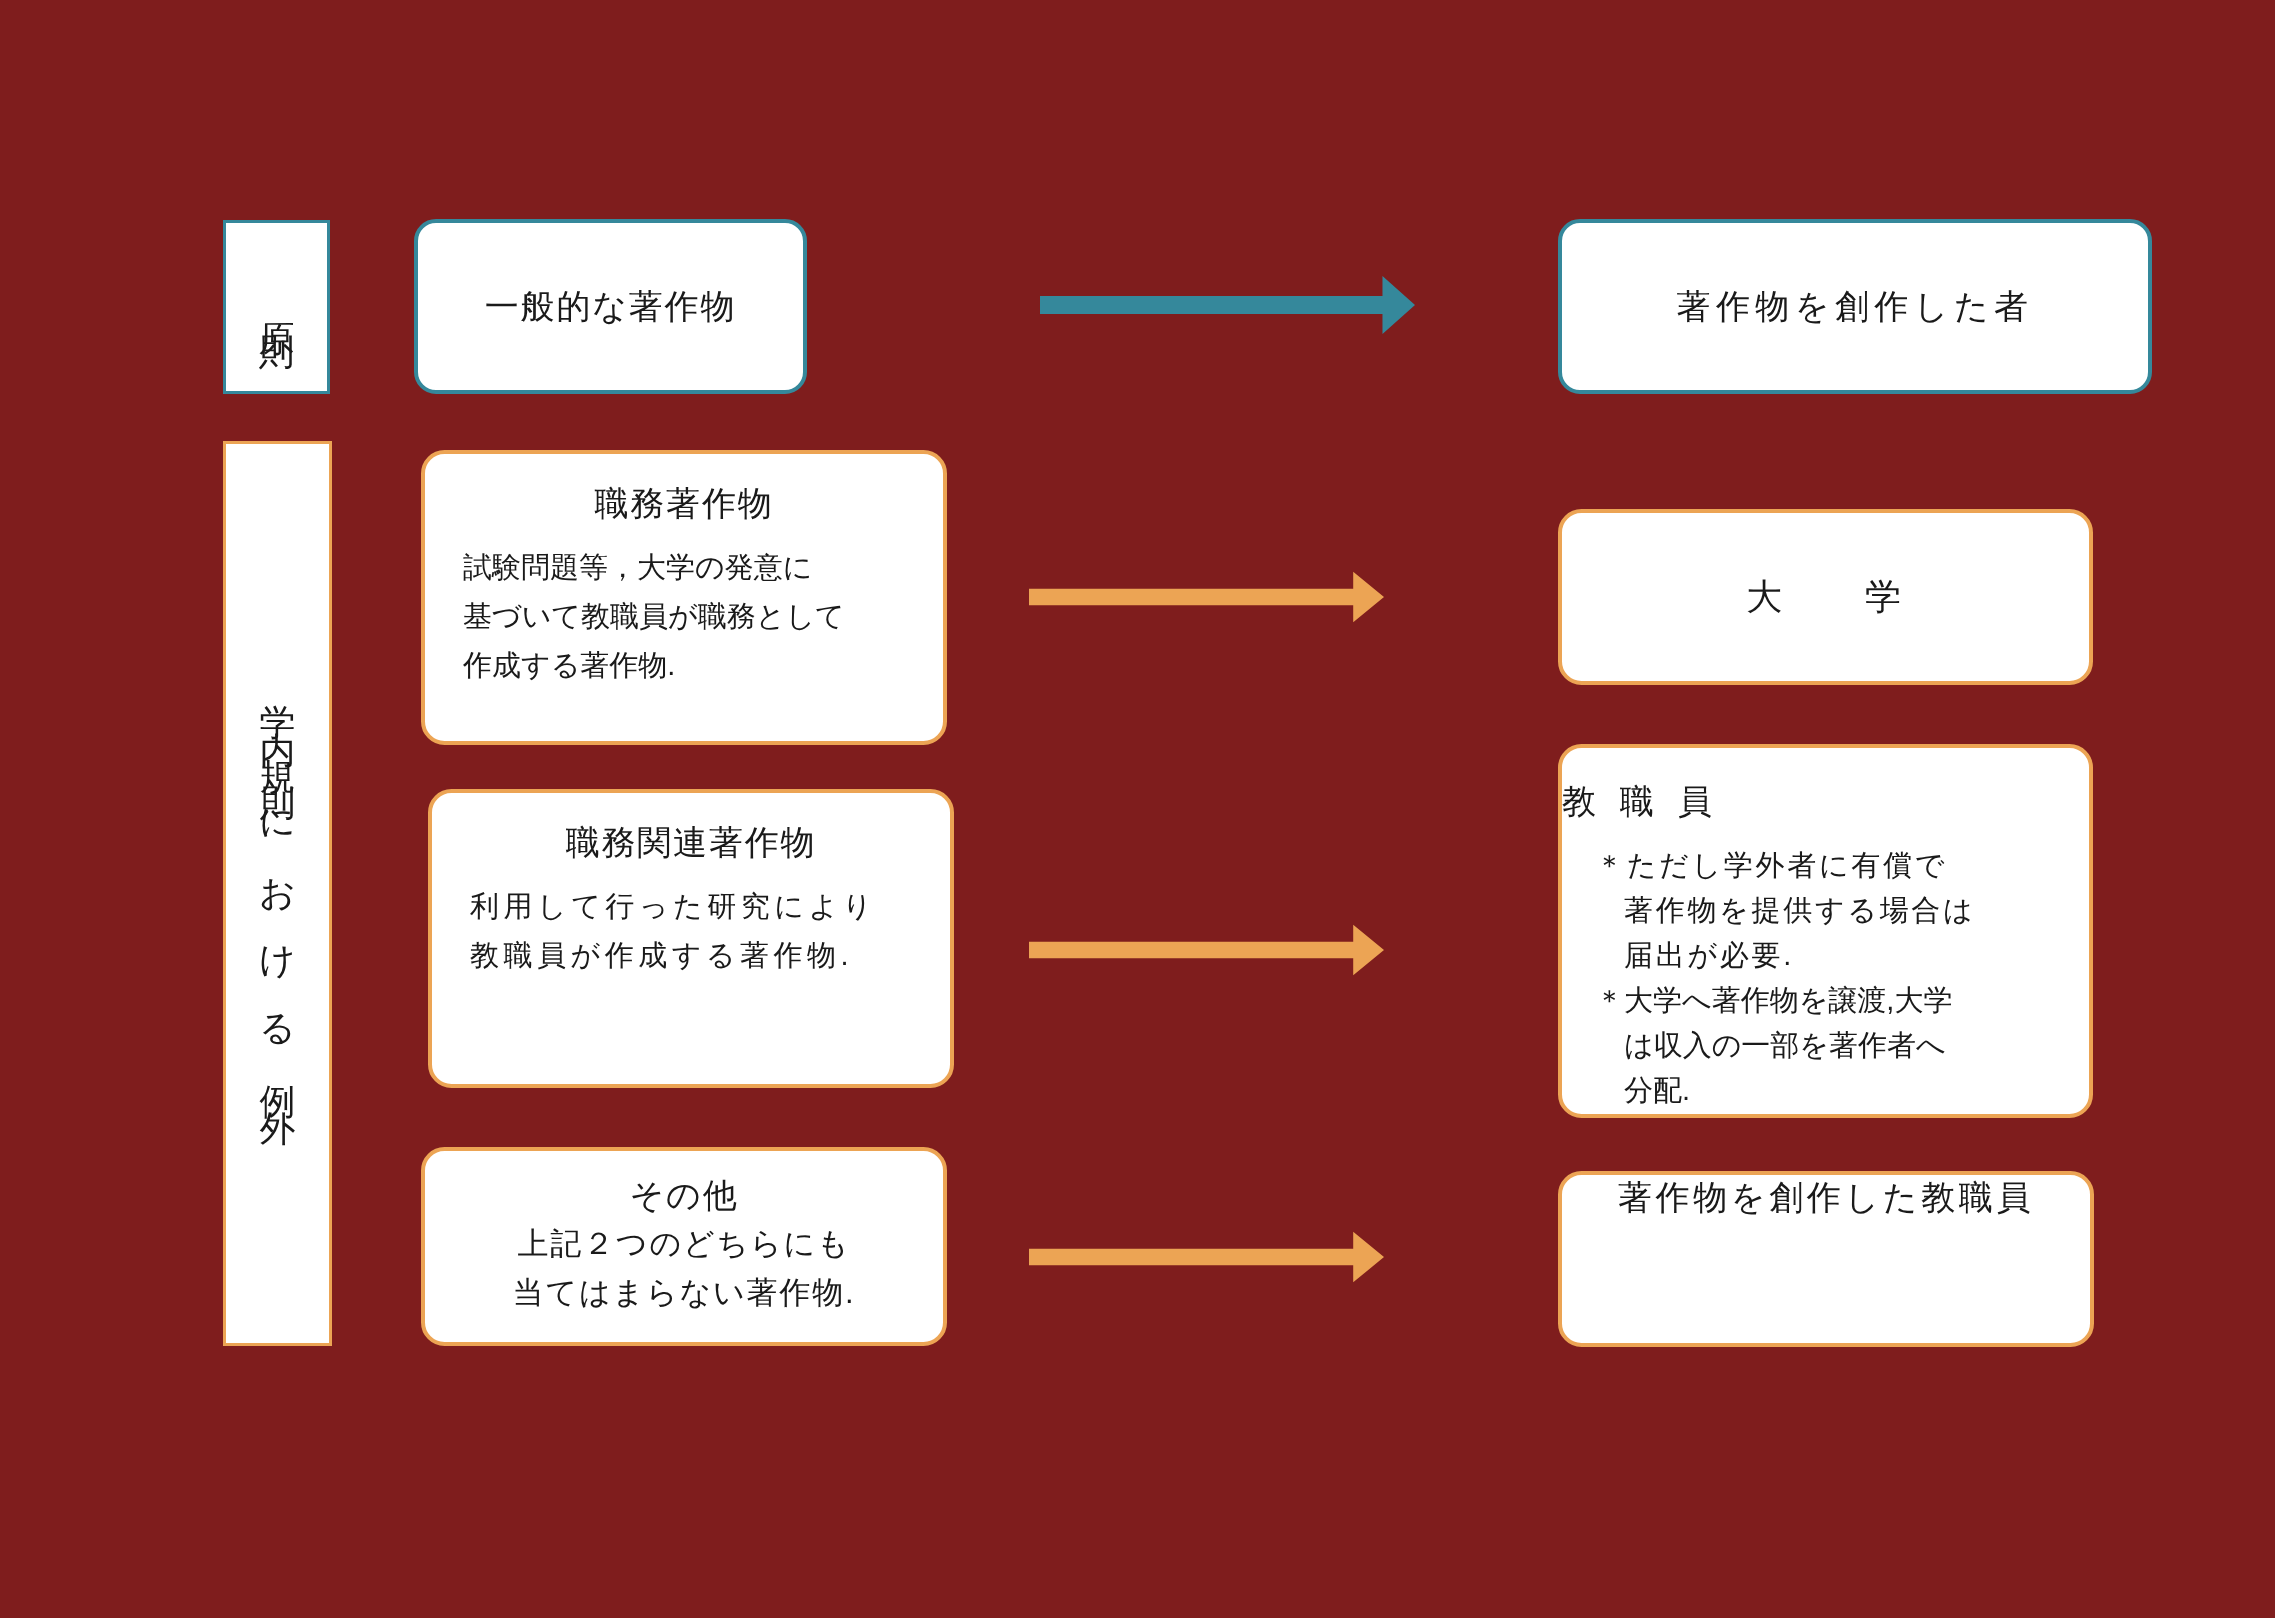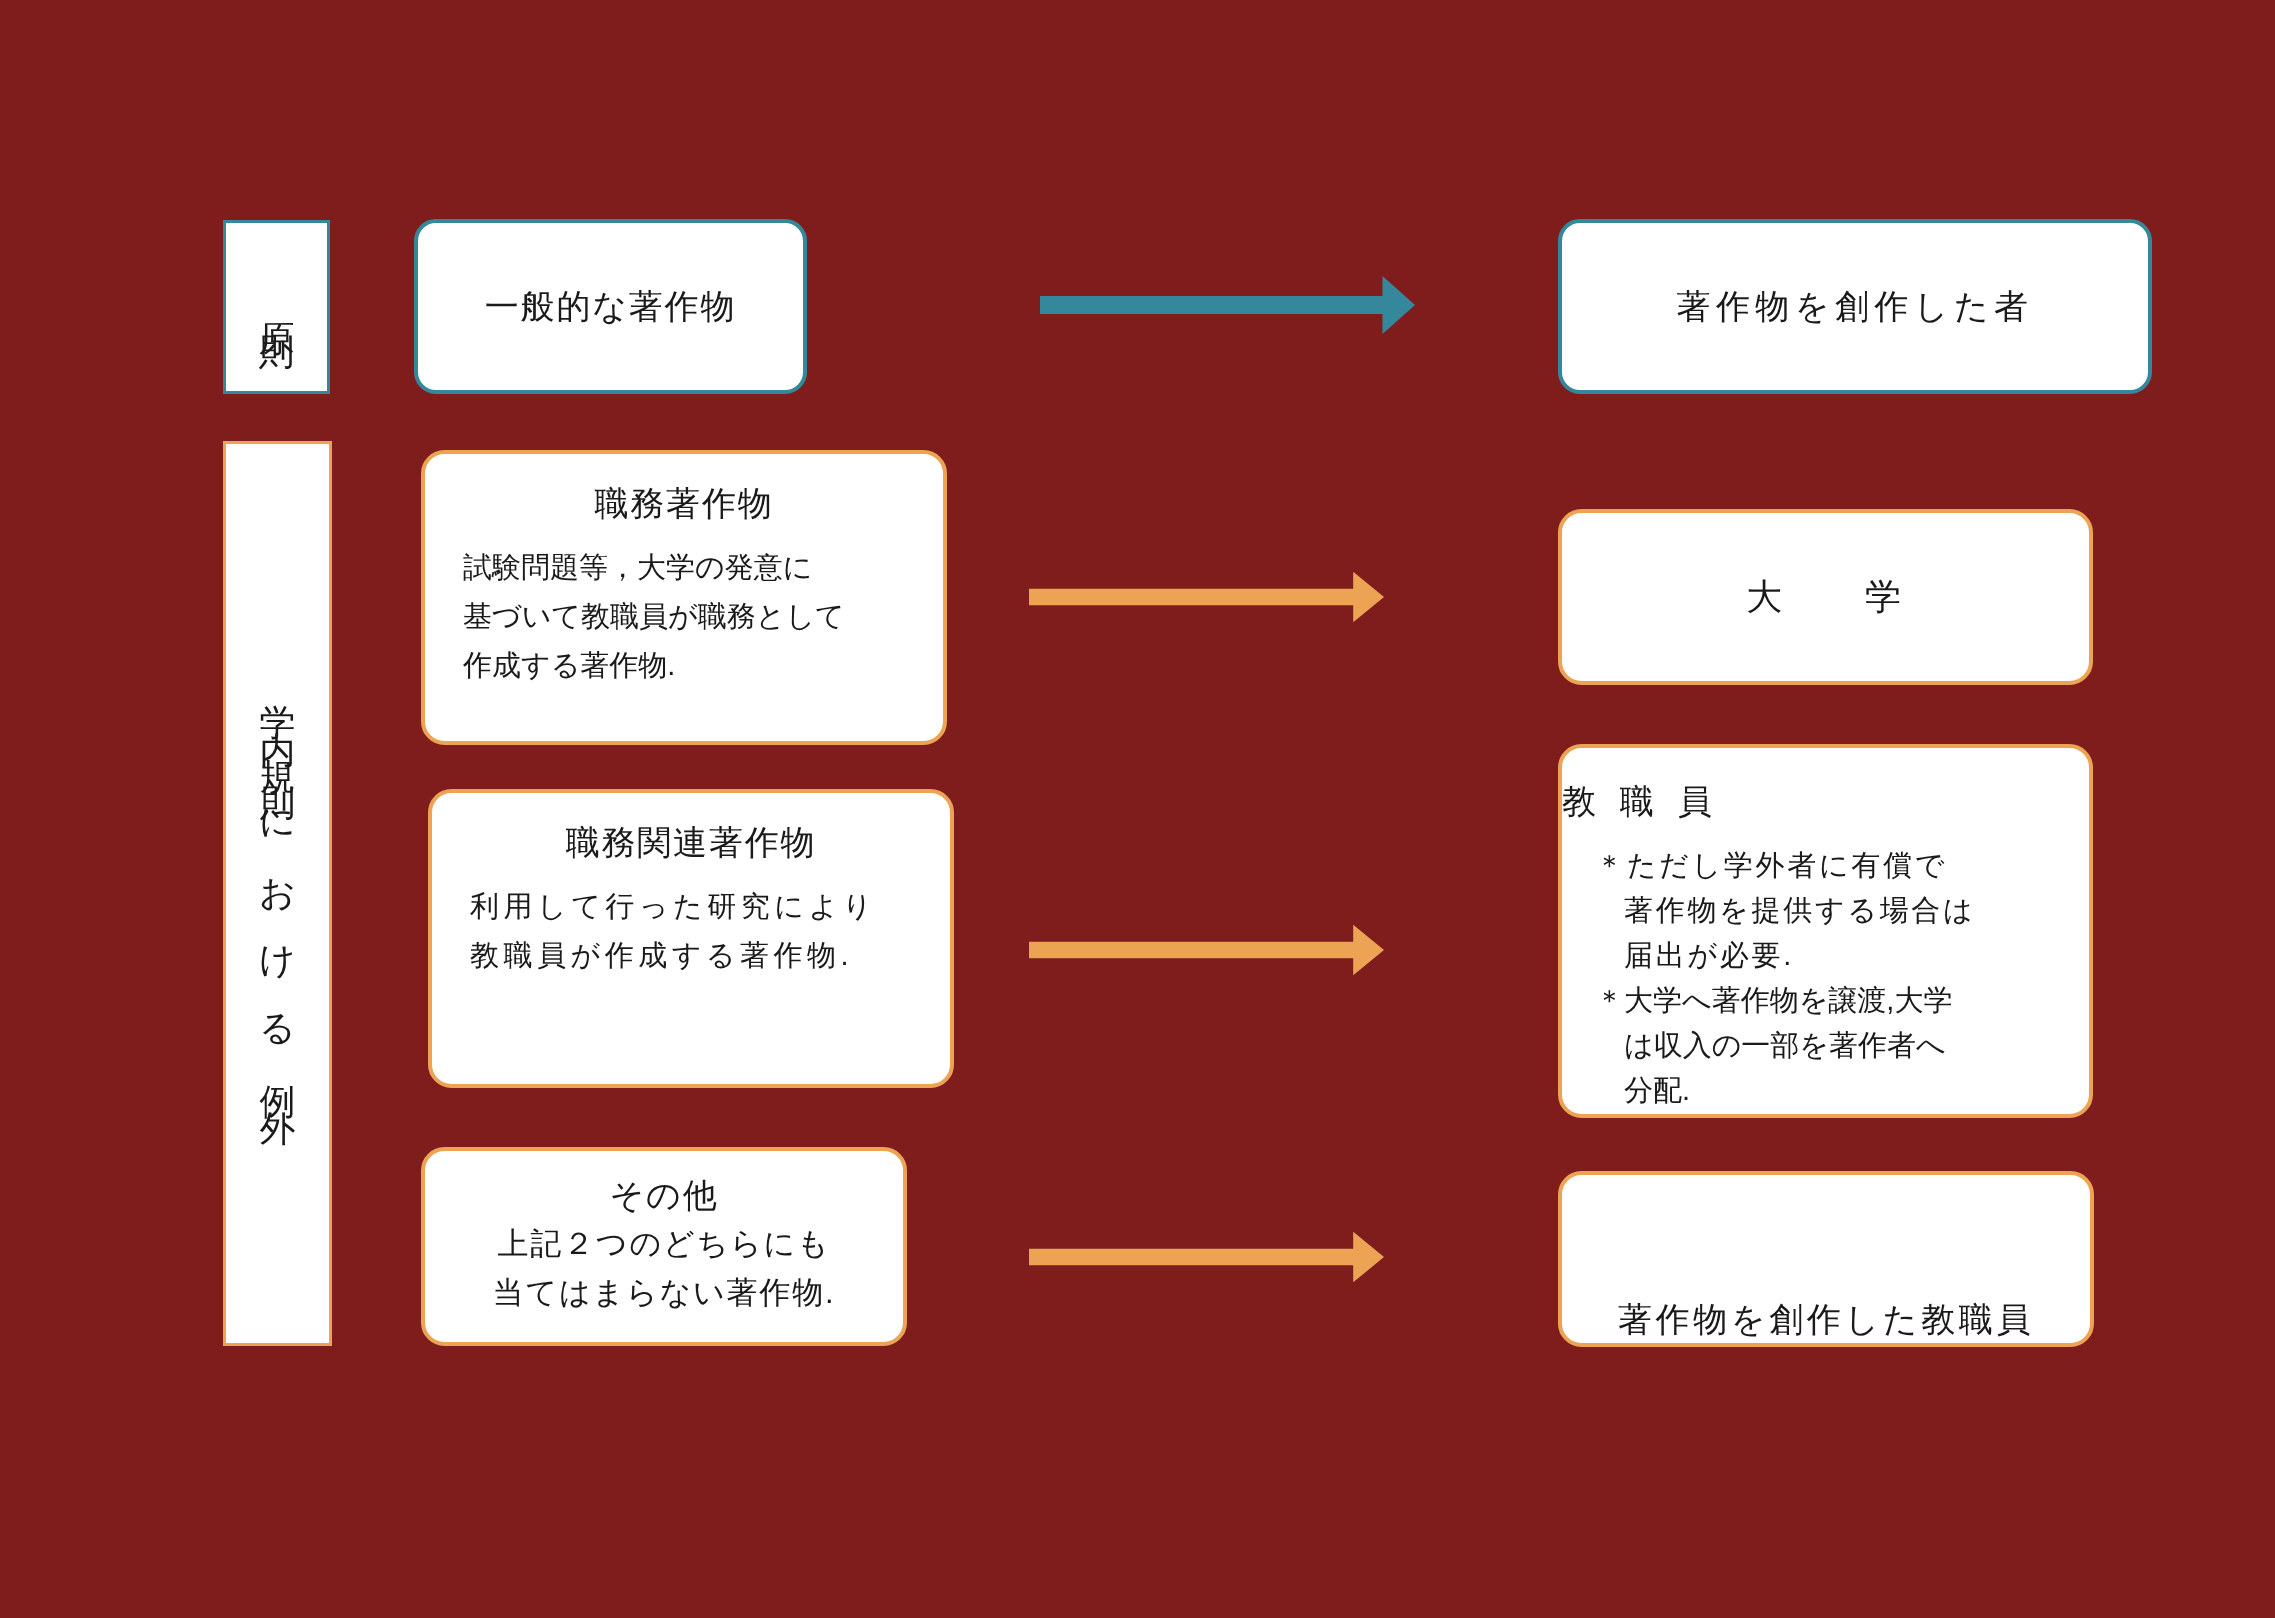--- a/index.html
+++ b/index.html
@@ -40,39 +40,39 @@
     display: flex; align-items: center; justify-content: center;
   }
   .orange-label-box .v-text { font-size: 36px; letter-spacing: 27px; }
 
   
   .orange-round-box {
     border: 4.5px solid #ECA454; border-radius: 23.5px; background: #fff;
   }
   .box-a { left: 421px; top: 450px; width: 526px; height: 295px; }
   .box-b { left: 428px; top: 789px; width: 526px; height: 299px; }
-  .box-c { left: 421px; top: 1147px; width: 486px; height: 199px; text-align: center; }
+  .box-c { left: 421px; top: 1147px; width: 526px; height: 199px; text-align: center; }
   .box-title { font-size: 34px; text-align: center; margin-top: 27px; letter-spacing: 1.8px; }
   .body-lines { margin-top: 16.3px; padding: 0 38px; font-size: 29px; line-height: 49px; }
   .box-b .body-lines { letter-spacing: 4.5px; }
   .box-c .box-title { margin-top: 22px; }
   .c-line { font-size: 31px; line-height: 49px; letter-spacing: 1.8px; }
 
   
   .box-univ { left: 1558px; top: 509px; width: 535px; height: 176px;
               display: flex; align-items: center; justify-content: center; }
   .univ-label { font-size: 36px; letter-spacing: 3.6px; }
   .box-fac { left: 1558px; top: 744px; width: 535px; height: 374px; }
   .fac-title { font-size: 34px; text-align: left; margin-top: 31px; letter-spacing: 7.2px; }
   .fac-notes { margin-top: 18px; padding: 0 33px; font-size: 29px; line-height: 45px; }
   .note1 { letter-spacing: 2.7px; }
   .note2 { letter-spacing: 0px; }
   .note-line.cont { padding-left: 1em; }
   .box-fac-creator { left: 1558px; top: 1171px; width: 536px; height: 176px;
-              display: flex; align-items: flex-end; justify-content: center; }
+              display: flex; align-items: flex-start; justify-content: center; }
   .fac-creator-label { font-size: 34px; letter-spacing: 3.6px; }
 
   
   .arrow { position: absolute; }
   .arrow-principle { left: 1040px; top: 274px; }
   .arrow-1 { left: 1029px; top: 568px; }
   .arrow-2 { left: 1029px; top: 921px; }
   .arrow-3 { left: 1029px; top: 1228px; }
 </style>
 </head>

